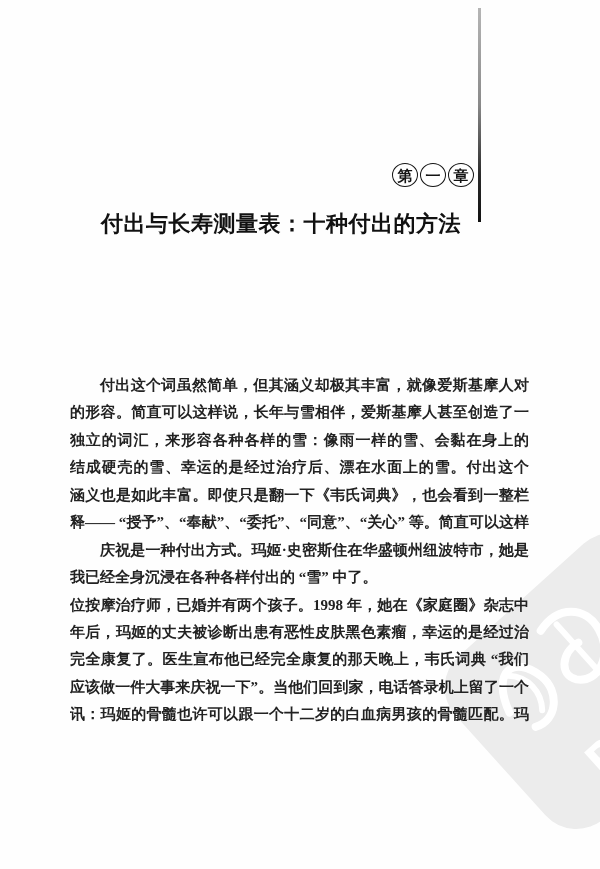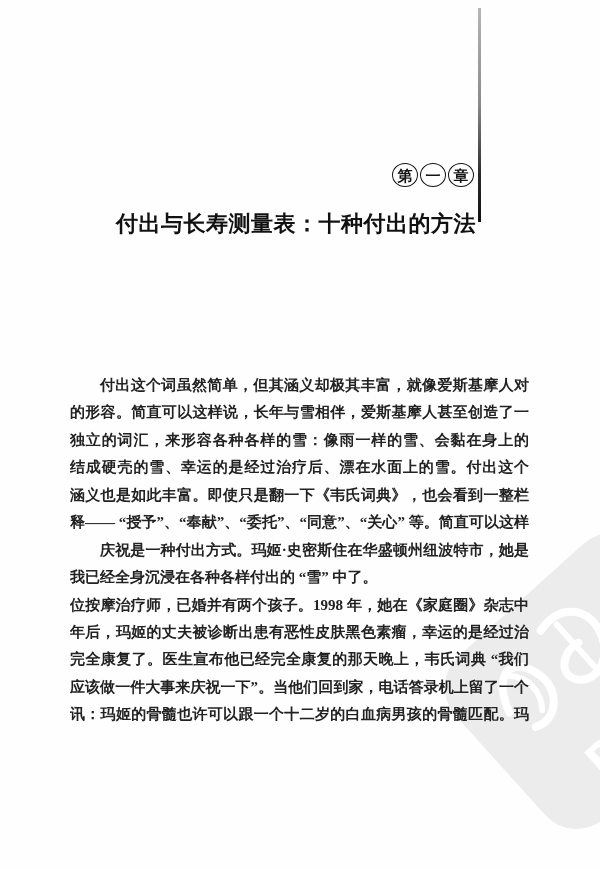--- a/index.html
+++ b/index.html
@@ -43,21 +43,21 @@
     font-family: "Liberation Sans", "DejaVu Sans", sans-serif;
     font-weight: bold;
     font-size: 15px;
     line-height: 1;
     color: #141414;
     background: #fff;
   }
 
   .page-title {
     position: absolute;
-    left: 116px;
+    left: 101px;
     top: 194px;
     width: 376px;
     font-family: "Liberation Sans", "DejaVu Sans", sans-serif;
     font-weight: bold;
     font-size: 22px;
     line-height: 30px;
     letter-spacing: 0.5px;
     color: #111;
     white-space: nowrap;
   }

